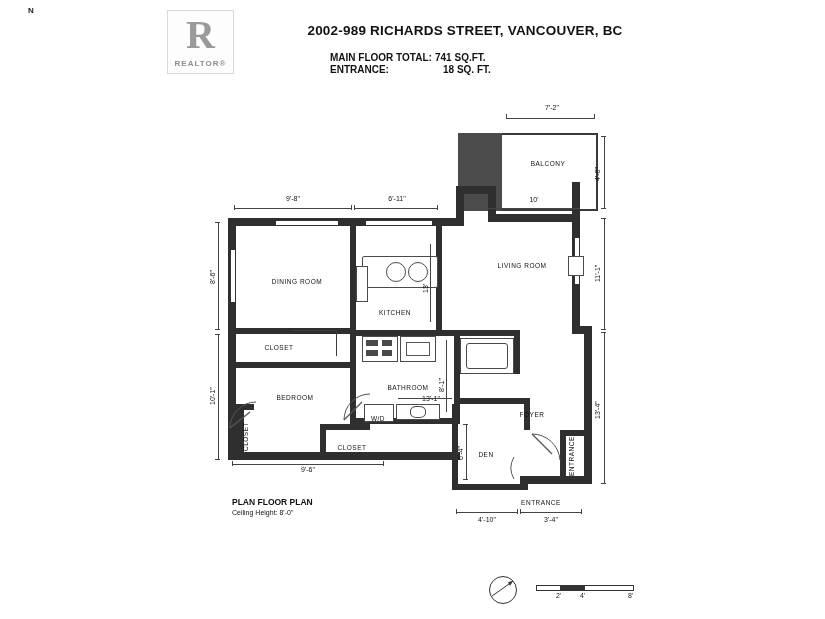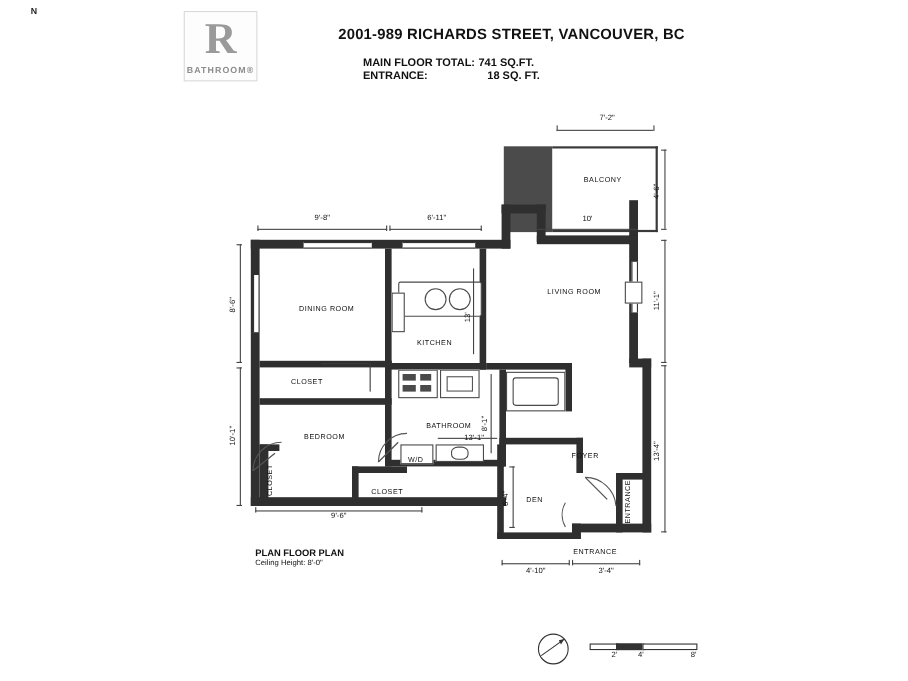--- a/index.html
+++ b/index.html
@@ -66,23 +66,23 @@
   .sb-seg{position:absolute;top:2px;height:4px;border:1px solid #333;}
   .sb-lab{position:absolute;top:9px;font-size:7px;}
 </style>
 </head>
 <body>
 
 <div class="stage">
 
   <div id="realtor-logo">
     <div class="r">R</div>
-    <div class="word">BATHROOM®</div>
+    <div class="word">REALTOR®</div>
   </div>
-  <div id="title">2001-989 RICHARDS STREET, VANCOUVER, BC</div>
+  <div id="title">2002-989 RICHARDS STREET, VANCOUVER, BC</div>
   <div class="sub-row" id="sub-main-label">MAIN FLOOR TOTAL:</div>
   <div class="sub-row" id="sub-main-value">741 SQ.FT.</div>
   <div class="sub-row" id="sub-balcony-label">ENTRANCE:</div>
   <div class="sub-row" id="sub-balcony-value">18 SQ. FT.</div>
 
   <div class="wallthin" style="left:502px;top:133px;width:96px;height:2px;"></div>
   <div class="wallthin" style="left:596px;top:133px;width:2px;height:78px;"></div>
   <div class="wallthin" style="left:502px;top:209px;width:96px;height:2px;"></div>
 
   <div id="balcony-solid"></div>

